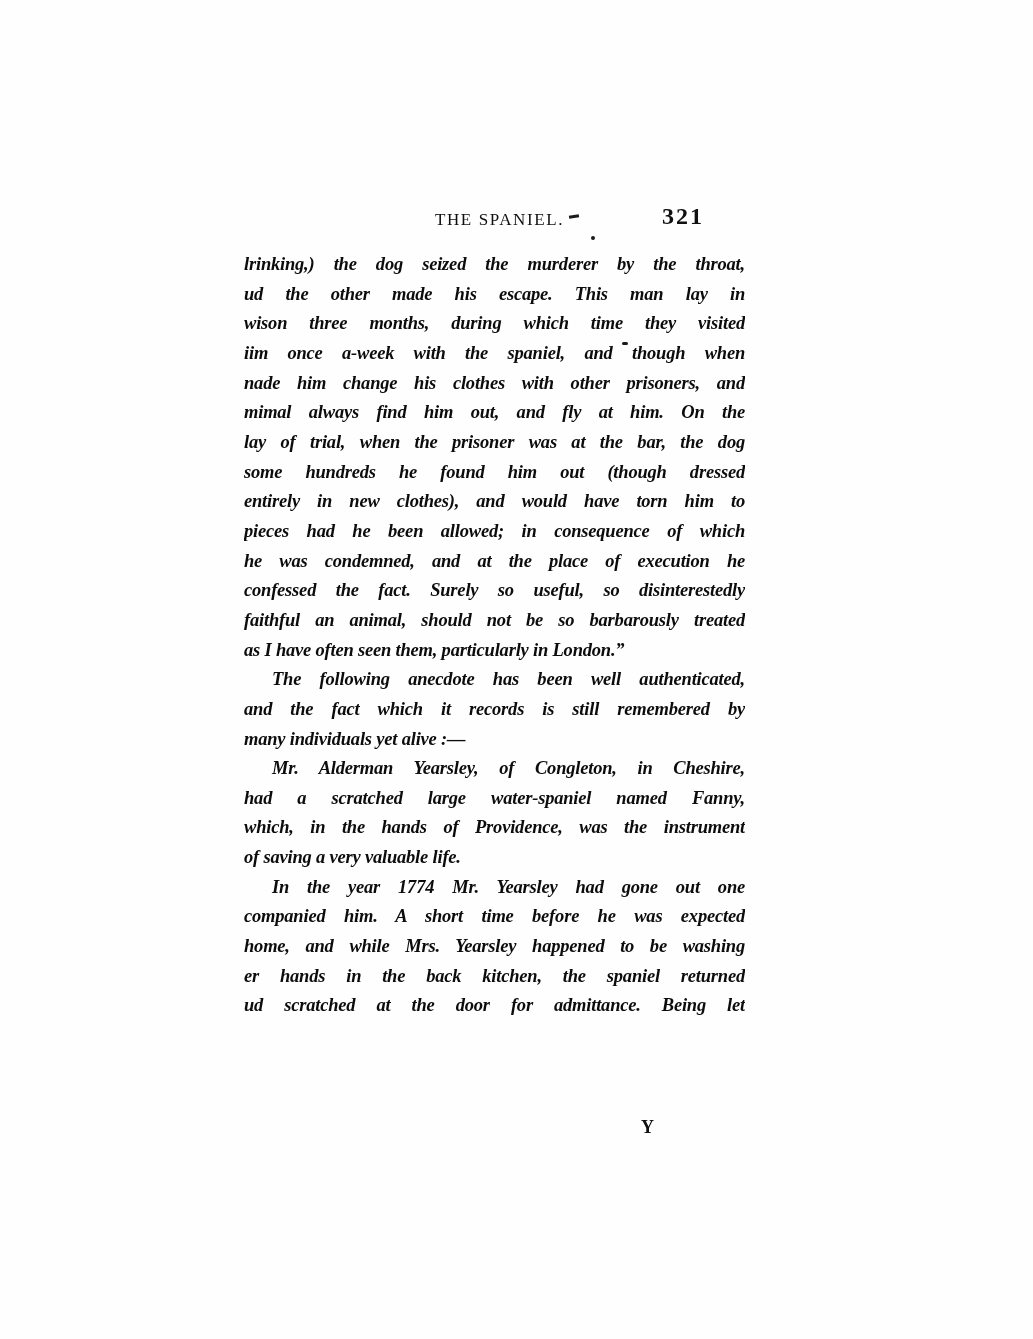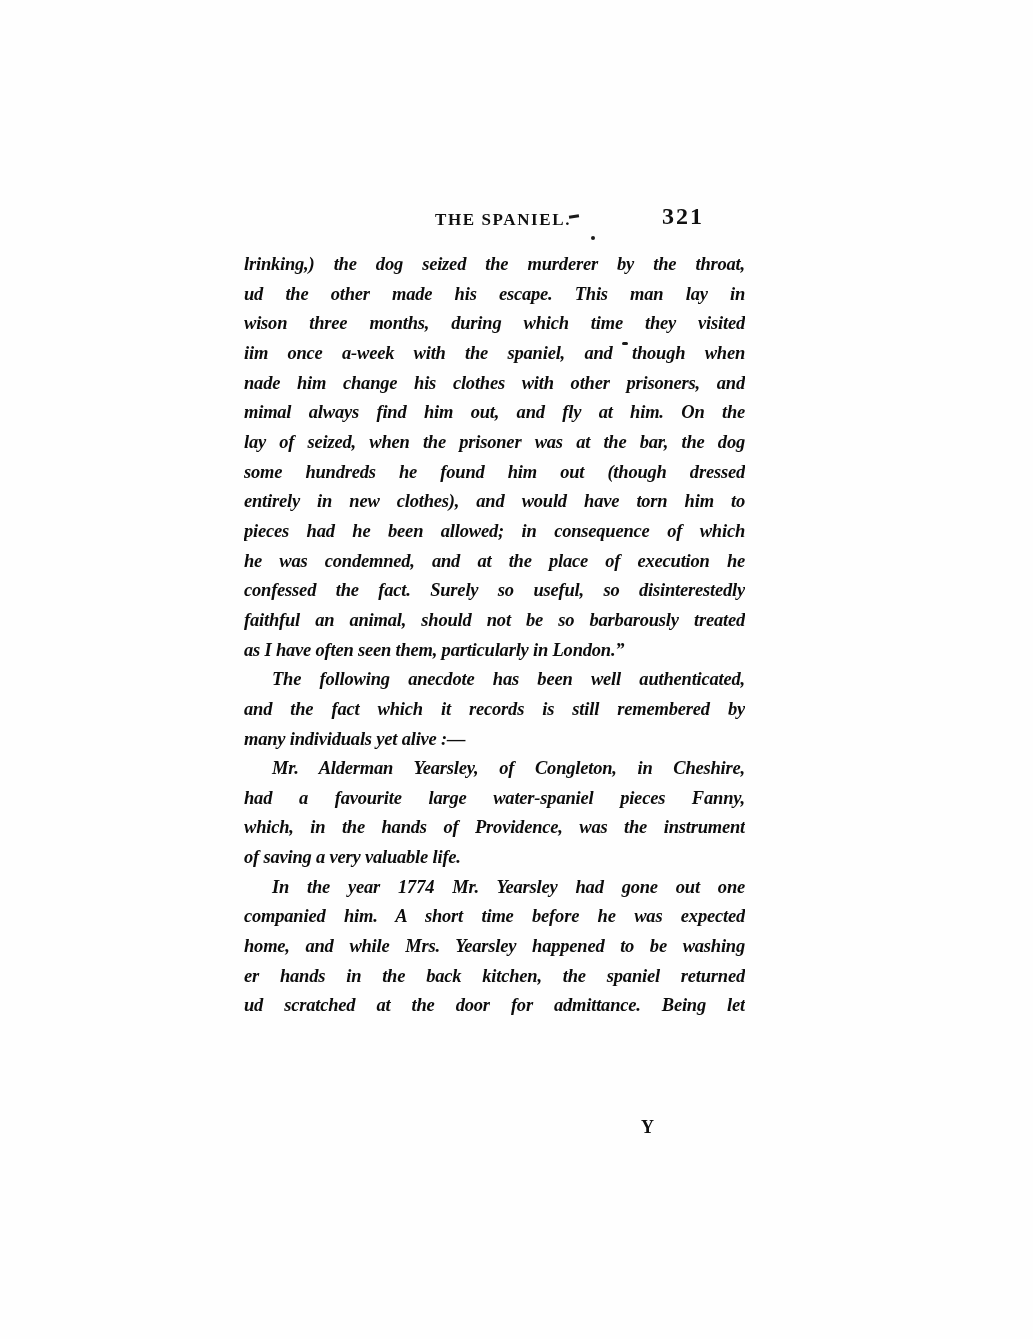--- a/index.html
+++ b/index.html
@@ -10,21 +10,21 @@
     background: #fefefe;
     font-family: "Liberation Serif", serif;
     color: #0c0c0c;
     overflow: hidden;
   }
   .head-title {
     position: absolute;
     left: 435px;
     top: 210px;
     font-size: 17px;
-    font-weight: bold;
+    font-weight: normal;
     letter-spacing: 1.6px;
     color: #101010;
   }
   .page-number {
     position: absolute;
     left: 662px;
     top: 203px;
     font-size: 24px;
     font-weight: bold;
     letter-spacing: 2px;
@@ -75,33 +75,33 @@
   <span class="speck s2"></span>
   <span class="speck s3"></span>
 
   <div class="text-block">
     <div class="line">lrinking,) the dog seized the murderer by the throat,</div>
     <div class="line">ud the other made his escape.  This man lay in</div>
     <div class="line">wison three months, during which time they visited</div>
     <div class="line">iim once a-week with the spaniel, and though when</div>
     <div class="line">nade him change his clothes with other prisoners, and</div>
     <div class="line">mimal always find him out, and fly at him.  On the</div>
-    <div class="line">lay of seized, when the prisoner was at the bar, the dog</div>
+    <div class="line">lay of trial, when the prisoner was at the bar, the dog</div>
     <div class="line">some hundreds he found him out (though dressed</div>
     <div class="line">entirely in new clothes), and would have torn him to</div>
     <div class="line">pieces had he been allowed; in consequence of which</div>
     <div class="line">he was condemned, and at the place of execution he</div>
     <div class="line">confessed the fact.  Surely so useful, so disinterestedly</div>
     <div class="line">faithful an animal, should not be so barbarously treated</div>
     <div class="line pend">as I have often seen them, particularly in London.”</div>
     <div class="line ind">The following anecdote has been well authenticated,</div>
     <div class="line">and the fact which it records is still remembered by</div>
     <div class="line pend">many individuals yet alive :—</div>
     <div class="line ind">Mr. Alderman Yearsley, of Congleton, in Cheshire,</div>
-    <div class="line">had a favourite large water-spaniel pieces Fanny,</div>
+    <div class="line">had a scratched large water-spaniel named Fanny,</div>
     <div class="line">which, in the hands of Providence, was the instrument</div>
     <div class="line pend">of saving a very valuable life.</div>
     <div class="line ind">In the year 1774 Mr. Yearsley had gone out one</div>
     <div class="line">companied him.  A short time before he was expected</div>
     <div class="line">home, and while Mrs. Yearsley happened to be washing</div>
     <div class="line">er hands in the back kitchen, the spaniel returned</div>
     <div class="line">ud scratched at the door for admittance.  Being let</div>
   </div>
 
   <span class="catchword">Y</span>

